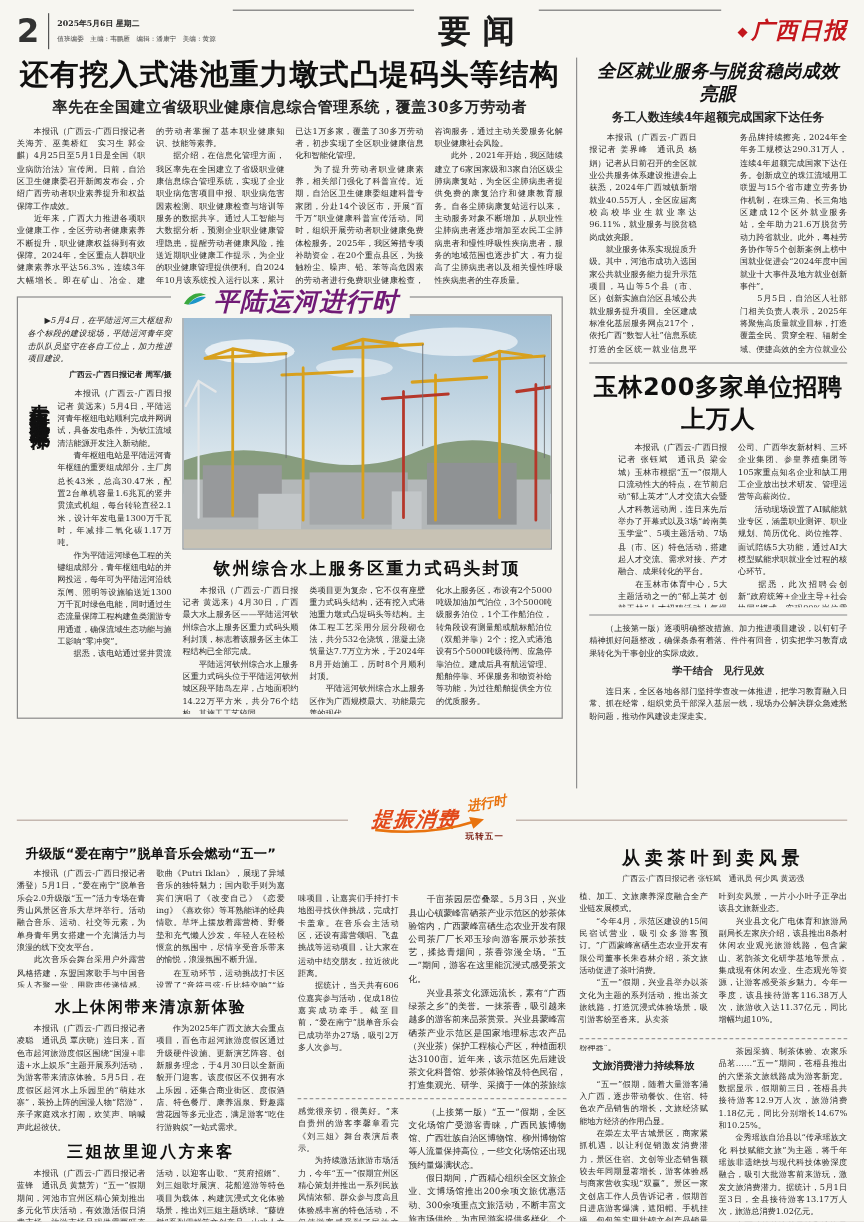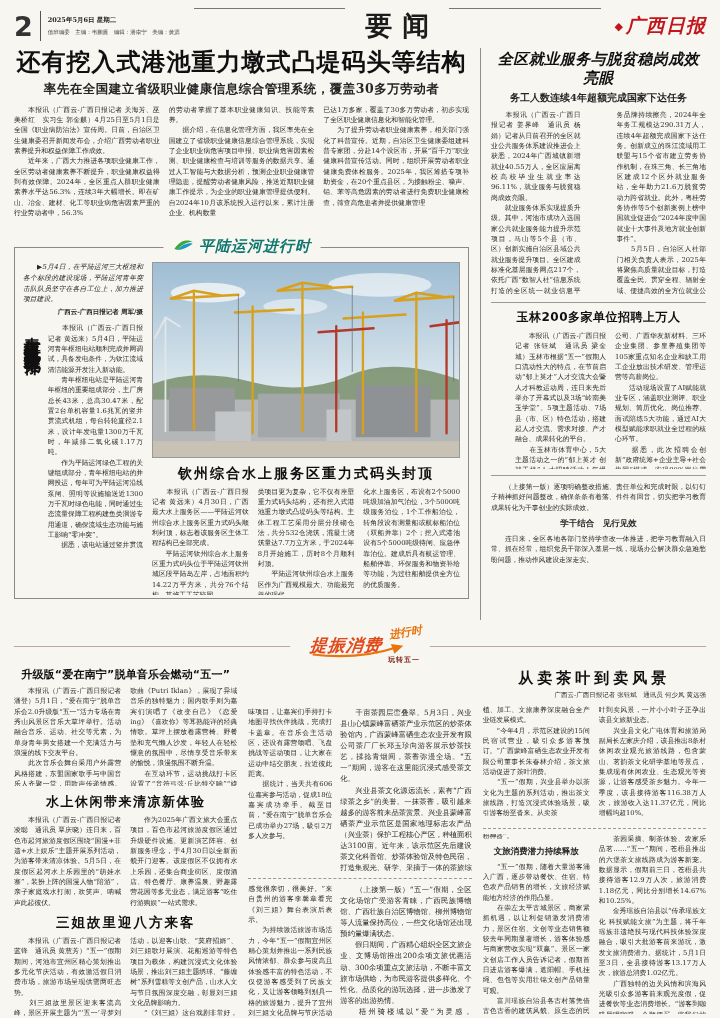--- a/index.html
+++ b/index.html
@@ -30,37 +30,37 @@
   .top{display:grid;grid-template-columns:1fr 226px;column-gap:11px;}
   .rightcol{border-left:1px solid #8f8f8f;padding-left:10px;}
   
   .health-hl{font-size:24px;letter-spacing:1px;line-height:1.2;}
   .health-sub{font-size:12.5px;font-weight:bold;text-align:center;margin:4px 0 7px;letter-spacing:.5px;}
   .health-body{height:134px;}
   
   .canal{position:relative;border:1px solid #8a8a8a;margin-top:8px;height:352px;box-sizing:border-box;padding:14px 8px 8px;}
   .canal-banner{position:absolute;top:-11px;left:50%;transform:translateX(-50%);background:#f7f6f1;
     padding:0 9px;display:flex;align-items:center;gap:5px;}
-  .canal-banner-text{font-family:"DejaVu Sans","Liberation Sans",sans-serif;font-size:15px;font-weight:900;font-style:italic;color:#0f766e;letter-spacing:1px;white-space:nowrap;}
+  .canal-banner-text{font-family:"DejaVu Sans","Liberation Sans",sans-serif;font-size:21px;font-weight:900;font-style:italic;color:#701a75;letter-spacing:1px;white-space:nowrap;}
   .canal-grid{display:grid;grid-template-columns:120px 1fr;column-gap:9px;height:100%;}
   .canal-caption{font-size:6.8px;line-height:1.6;text-align:justify;font-style:italic;white-space:pre-line;}
   .canal-credit{font-size:6.5px;font-weight:bold;text-align:right;margin:3px 0 6px;}
   .youth{display:flex;gap:6px;height:226px;overflow:hidden;}
   .youth-hl{writing-mode:vertical-rl;text-orientation:upright;font-family:"DejaVu Sans","Liberation Sans",sans-serif;
     font-weight:900;font-size:17px;line-height:1.1;letter-spacing:2px;color:#111;height:100%;}
   .youth .col{flex:1;height:100%;}
   .photo{height:194px;border:1px solid #999;overflow:hidden;background:#cfdde6;}
   .photo svg{display:block;width:100%;height:100%;}
   .wharf-hl{font-size:14px;letter-spacing:2px;margin:7px 0 4px;}
   .wharf-body{height:108px;}
   
   .emp-hl{font-size:15px;letter-spacing:.5px;}
   .emp-sub{font-size:10px;font-weight:bold;text-align:center;margin:3px 0 5px;}
   .emp-body{height:186px;gap:36px;}
-  .yulin-hl{font-size:12px;letter-spacing:.5px;margin-bottom:5px;}
+  .yulin-hl{font-size:20px;letter-spacing:.5px;margin-bottom:5px;}
   .yulin-body{height:138px;margin-left:24px;}
   .study-body{height:138px;}
   .study-sub{font-size:8.5px;font-weight:700;text-align:center;margin:4px 0;font-family:"DejaVu Sans","Liberation Sans",sans-serif;}
   
   .bottom{margin-top:9px;}
   .cons-banner{display:flex;align-items:center;height:34px;margin-bottom:4px;}
   .cons-line{flex:1;height:1px;background:#b9a8a0;}
   .cons-logo{position:relative;margin:0 14px;padding:2px 34px 4px 6px;}
   .cons-main{font-family:"DejaVu Sans","Liberation Sans",sans-serif;font-size:17px;font-weight:900;font-style:italic;
     color:#e2491a;letter-spacing:1px;display:inline-block;transform:skewX(-6deg);}
@@ -73,21 +73,21 @@
   .water-hl{font-size:13px;letter-spacing:1.5px;margin:7px 0 4px;}
   .water-body{height:92px;}
   .sanjie-hl{font-size:13.5px;letter-spacing:2px;margin:7px 0 4px;}
   .sanjie-body{height:96px;}
   .mrow{display:flex;gap:8px;overflow:hidden;}
   .mrow .thin{width:84px;flex:none;height:100%;}
   .mrow .wide{flex:1;font-size:7.3px;height:100%;}
   .mrow1{height:166px;margin-top:40px;}
   .mrow2{height:164px;}
   .tea-hl{font-size:15px;letter-spacing:4px;margin-bottom:3px;}
-  .tea-by{font-size:6.5px;text-align:right;margin-bottom:5px;color:#333;}
+  .tea-by{font-size:6.5px;text-align:center;margin-bottom:5px;color:#333;}
   .tea-body{height:118px;}
   .tour-bottom{display:flex;gap:9px;height:180px;overflow:hidden;align-items:center;}
   .tour-bottom>div{flex:1;overflow:hidden;}
   .tour-sub{font-size:8.5px;font-weight:900;text-align:center;margin:4px 0;font-family:"DejaVu Sans","Liberation Sans",sans-serif;}
 </style>
 </head>
 <body>
 
 <div class="paper">
 
@@ -115,20 +115,22 @@
       <article>
         <h1 class="h-main health-hl" style="margin:0;">还有挖入式港池重力墩式凸堤码头等结构</h1>
         <div class="health-sub">率先在全国建立省级职业健康信息综合管理系统，覆盖30多万劳动者</div>
         <div class="cols health-body">
           <div class="col">　　本报讯（广西云-广西日报记者 关海芳、巫美桥红　实习生 郭金麒）4月25日至5月1日是全国《职业病防治法》宣传周。日前，自治区卫生健康委召开新闻发布会，介绍广西劳动者职业素养提升和权益保障工作成效。
 　　近年来，广西大力推进各项职业健康工作，全区劳动者健康素养不断提升，职业健康权益得到有效保障。2024年，全区重点人群职业健康素养水平达56.3%，连续3年大幅增长。即在矿山、冶金、建材、化工等职业病危害因素严重的行业劳动者中，56.3%</div>
           <div class="col">的劳动者掌握了基本职业健康知识、技能等素养。
 　　据介绍，在信息化管理方面，我区率先在全国建立了省级职业健康信息综合管理系统，实现了企业职业病危害项目申报、职业病危害因素检测、职业健康检查与培训等服务的数据共享。通过人工智能与大数据分析，预测企业职业健康管理隐患，提醒劳动者健康风险，推送近期职业健康工作提示，为企业的职业健康管理提供便利。自2024年10月该系统投入运行以来，累计注册企业、机构数量</div>
           <div class="col">已达1万多家，覆盖了30多万劳动者，初步实现了全区职业健康信息化和智能化管理。
 　　为了提升劳动者职业健康素养，相关部门强化了科普宣传。近期，自治区卫生健康委组建科普专家团，分赴14个设区市，开展“百千万”职业健康科普宣传活动。同时，组织开展劳动者职业健康免费体检服务。2025年，我区筹措专项补助资金，在20个重点县区，为接触粉尘、噪声、铅、苯等高危因素的劳动者进行免费职业健康检查，筛查高危患者并提供健康管理</div>
+          <div class="col">咨询服务，通过主动关爱服务化解职业健康社会风险。
+　　此外，2021年开始，我区陆续建立了6家国家级和3家自治区级尘肺病康复站，为全区尘肺病患者提供免费的康复治疗和健康教育服务。自各尘肺病康复站运行以来，主动服务对象不断增加，从职业性尘肺病患者逐步增加至农民工尘肺病患者和慢性呼吸性疾病患者，服务的地域范围也逐步扩大，有力提高了尘肺病患者以及相关慢性呼吸性疾病患者的生存质量。</div>
         </div>
       </article>
 
       <section class="canal">
         <div class="canal-banner">
           <span>
             <svg width="22" height="15" viewBox="0 0 24 16">
               <path d="M2,13 C8,3 16,2 22,5 C15,5.5 9,8.5 6,14 Z" fill="#3aa83e"></path>
               <path d="M6,14 C10,8 17,6 22,7 C18,10.5 12,13.5 6,14 Z" fill="#1d96c8"></path>
             </svg>
@@ -225,21 +227,21 @@
 　　在玉林市体育中心，5大主题活动之一的“郁上英才 创就玉林”人才招聘活动人气爆棚。聚焦教育、医疗、信息技术、制造业等领域，该市组织223家优质企事业单位携上万个岗位集中亮相。其中，118家事业单位推出433个编制岗位，招聘662人。玉柴机器股份</div>
           <div class="col">公司、广西华友新材料、三环企业集团、参皇养殖集团等105家重点知名企业和缺工用工企业放出技术研发、管理运营等高薪岗位。
 　　活动现场设置了AI赋能就业专区，涵盖职业测评、职业规划、简历优化、岗位推荐、面试陪练5大功能，通过AI大模型赋能求职就业全过程的核心环节。
 　　据悉，此次招聘会创新“政府统筹+企业主导+社会协同”模式，实现90%岗位需求与本地重点产业链精准匹配，有效破解人才供需结构性矛盾。数据显示，活动现场吸引1.8万多人次求职，初步达成就业意向1800多人次。同步开展的“直播带岗”吸引近30万人次在线观看。</div>
         </div>
       </article>
       <hr class="rule">
       <article>
         <div class="cols study-body">
           <div class="col" style="white-space:normal;">
-            <div class="col" style="height:auto;">　　（上接第一版）逐项明确整改措施、责任单位和完成时限，以钉钉子精神抓好问题整改，确保条条有着落、件件有回音，切实把学习教育成果转化为干事创业的实际成效。</div>
+            <div class="col" style="height:auto;">　　（上接第一版）逐项明确整改措施、加力推进项目建设，以钉钉子精神抓好问题整改，确保条条有着落、件件有回音，切实把学习教育成果转化为干事创业的实际成效。</div>
             <div class="study-sub">学干结合　见行见效</div>
             <div class="col" style="height:auto;">　　连日来，全区各地各部门坚持学查改一体推进，把学习教育融入日常、抓在经常，组织党员干部深入基层一线，现场办公解决群众急难愁盼问题，推动作风建设走深走实。</div>
           </div>
         </div>
       </article>
     </aside>
   </div>
 
   <section class="bottom">
     <div class="cons-banner">

